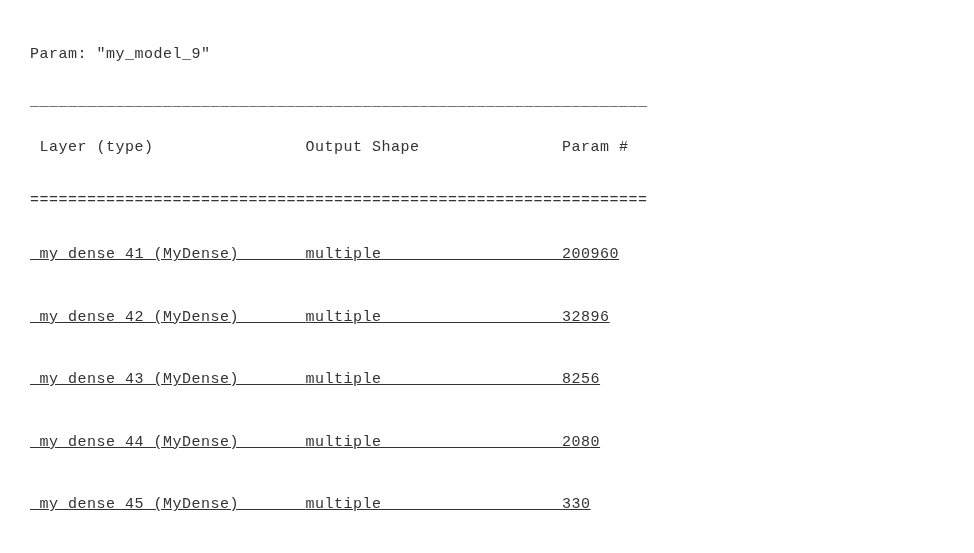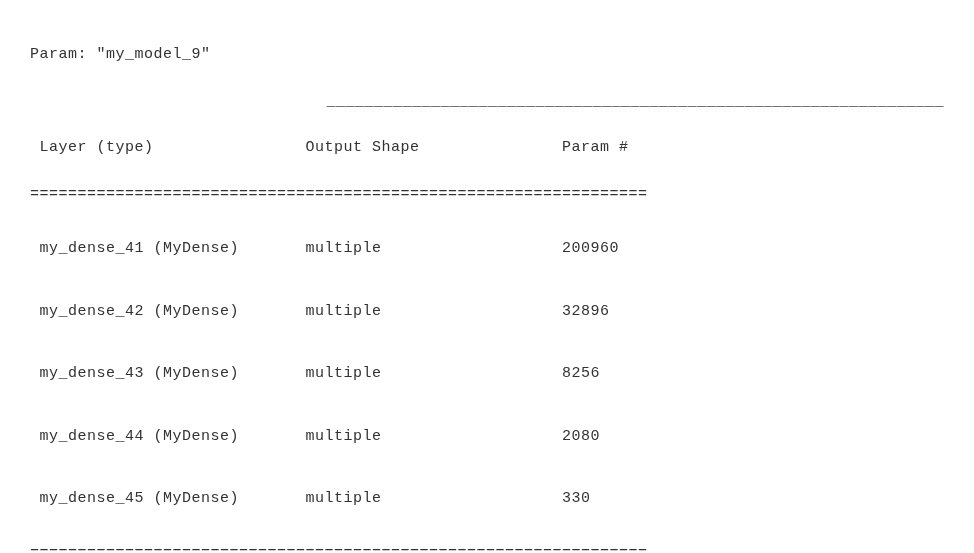--- a/index.html
+++ b/index.html
@@ -20,32 +20,32 @@
     }
     .summary-container {
       white-space: pre;
       letter-spacing: 0.5px;
     }
     .model-line {
       margin-bottom: 0;
     }
     .separator-line {
       margin-bottom: 0;
-      text-align: right;
     }
     .header-row {
-      margin-bottom: 0;
+      margin-bottom: 6px;
     }
     .double-separator {
       margin-bottom: 0;
     }
     .layer-row {
       margin-bottom: 0;
       padding-top: 8px;
       padding-bottom: 8px;
+      text-decoration: underline;
     }
   </style>
 </head>
 <body>
 
 <div class="summary-container">
 <div class="model-line"><span>Param:</span> <span>"my_model_9"</span></div>
 <div class="separator-line">_________________________________________________________________</div>
 <div class="header-row"><span id="hdr-layer"> Layer (type)                </span><span id="hdr-output">Output Shape               </span><span id="hdr-param">Param #</span></div>
 <div class="double-separator">=================================================================</div>

